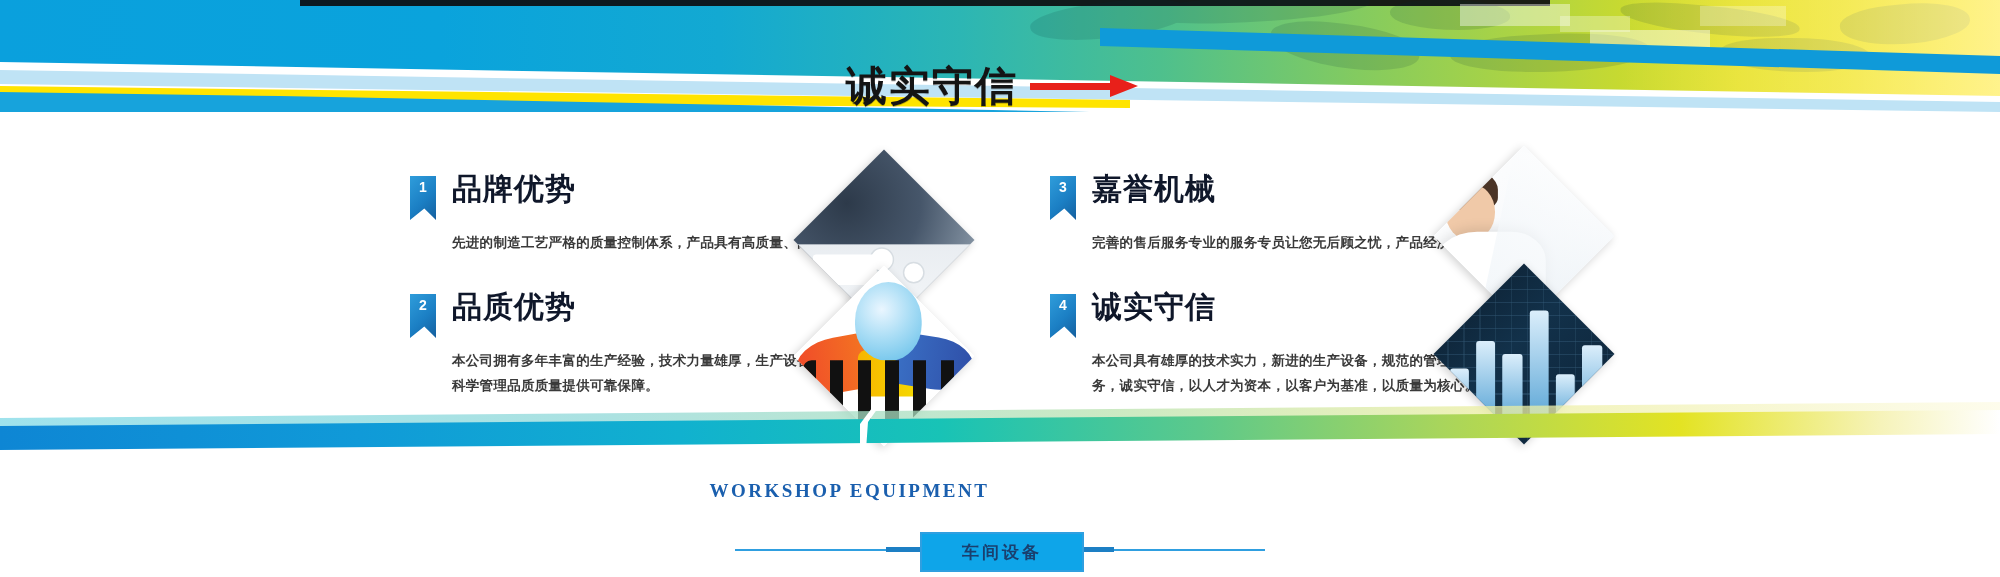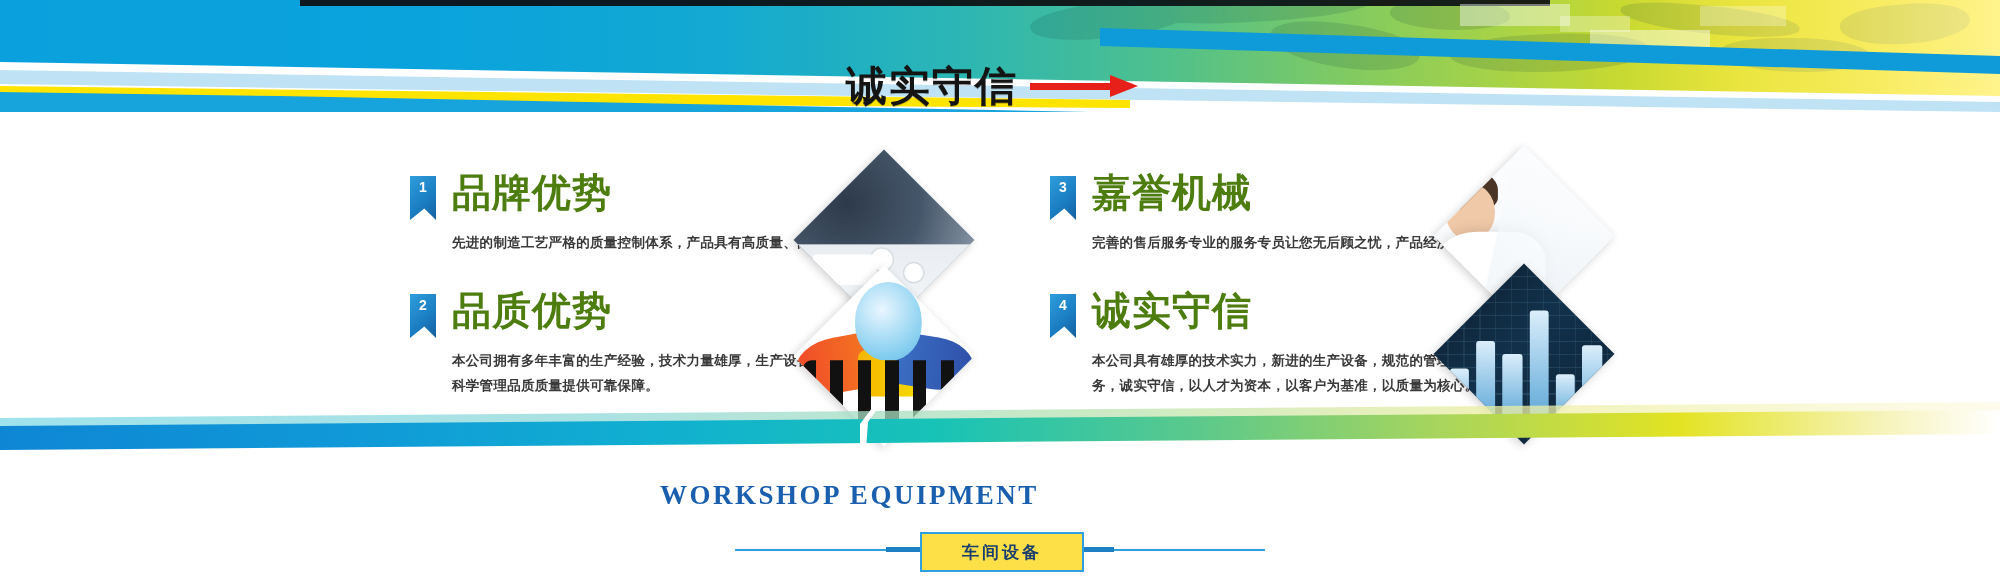--- a/index.html
+++ b/index.html
@@ -107,21 +107,21 @@
     background:linear-gradient(135deg,#2f9ddb 0%,#1b7fc4 55%,#155f9e 100%);
     clip-path:polygon(0 0, 100% 0, 100% 100%, 55% 74%, 0 100%);
   }
   .pennant .num{
     position:absolute;left:0;top:3px;width:26px;text-align:center;
     font-size:14px;font-weight:bold;color:#ffffff;
     font-family:"Liberation Sans",sans-serif;
   }
   .f-title{
     font-family:"Liberation Serif","DejaVu Serif",serif;
-    font-size:39px;font-weight:bold;color:#4d7c0f;letter-spacing:1px;line-height:1.1;
+    font-size:30px;font-weight:bold;color:#0f172a;letter-spacing:1px;line-height:1.1;
   }
   .f-desc{
     margin-left:42px;margin-top:11px;width:500px;
     font-family:"Liberation Sans","DejaVu Sans",sans-serif;
     font-size:13.5px;font-weight:bold;color:#3a3a3a;line-height:1.85;letter-spacing:.3px;
   }
 
   
   .diamond{position:absolute;width:128px;height:128px;transform:rotate(45deg);overflow:hidden;
     box-shadow:0 3px 10px rgba(0,0,0,.18);}
@@ -195,32 +195,32 @@
     clip-path:polygon(0 26px, 2000px 10px, 2000px 34px, 0 50px);
   }
   .band .nick{position:absolute;left:860px;top:0;width:18px;height:72px;background:#ffffff;
     clip-path:polygon(8px 22px, 18px 8px, 12px 8px, 0 24px, 0 50px, 6px 50px);}
 
   
   .bottom{position:absolute;left:0;top:480px;width:2000px;height:97px;}
   .bt-en{
     position:absolute;left:0;top:0;width:1699px;text-align:center;
     font-family:"Liberation Serif","DejaVu Serif",serif;
-    font-weight:bold;font-size:27px;color:#1a5fae;letter-spacing:2.5px;
+    font-weight:bold;font-size:19px;color:#1a5fae;letter-spacing:2.5px;
   }
   .bt-rule{position:absolute;left:0;top:52px;width:2000px;height:36px;}
   .rule-line{position:absolute;top:17px;height:2px;background:#2f9fe0;}
   .rl-left{left:735px;width:205px;}
   .rl-right{left:1060px;width:205px;}
   .rule-thick{position:absolute;top:15px;height:5px;background:#1d7fc4;}
   .rt-left{left:886px;width:60px;}
   .rt-right{left:1054px;width:60px;}
   .bt-box{
     position:absolute;left:920px;top:0;width:160px;height:36px;
-    border:2px solid #2f9fe0;background:#fde047;
+    border:2px solid #2f9fe0;background:#0ea5e9;
     display:flex;align-items:center;justify-content:center;
   }
   .bt-cn{
     font-family:"Liberation Serif","DejaVu Serif",serif;
     font-weight:bold;font-size:17px;color:#1a3f6e;letter-spacing:3px;
   }
 </style>
 </head>
 <body>
 

